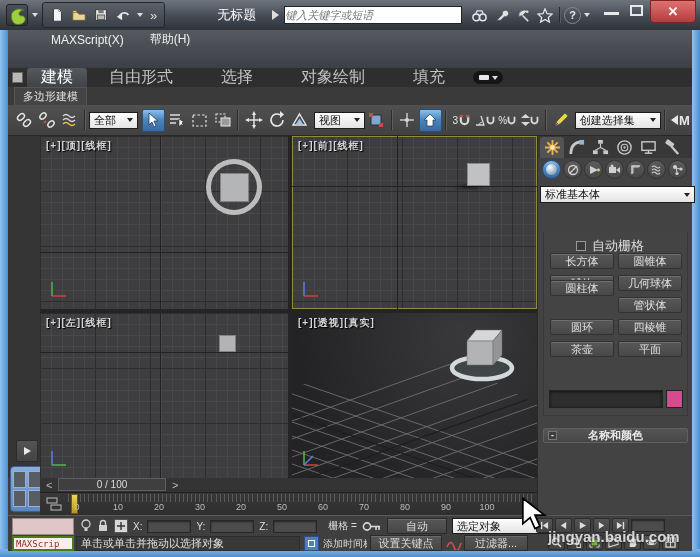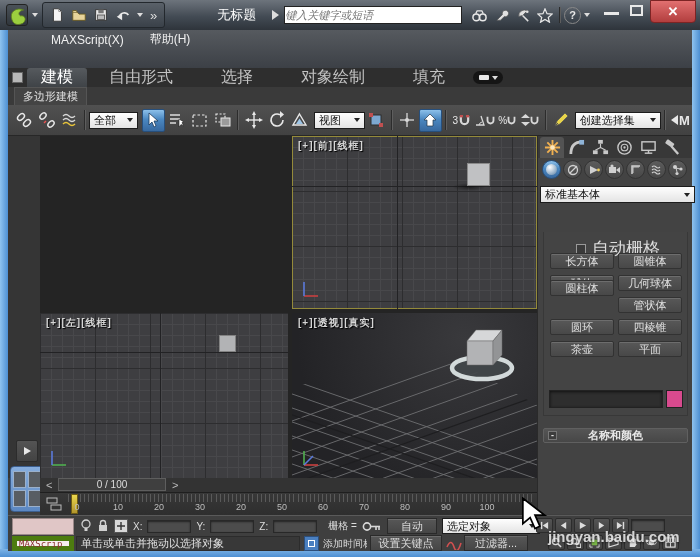--- a/index.html
+++ b/index.html
@@ -333,20 +333,31 @@
     </div>
   <div class="abs" style="left:10px;top:466px;width:34px;height:46px;background:linear-gradient(#87aede,#5b87c2);border:1px solid #3c5f8f;border-radius:4px;display:flex;flex-wrap:wrap;align-content:center;justify-content:center;gap:2px">
     <div style="width:13px;height:17px;background:#585d63;border:1px solid #9ab0cc"></div>
     <div style="width:13px;height:17px;background:#585d63;border:1px solid #9ab0cc"></div>
     <div style="width:13px;height:17px;background:#585d63;border:1px solid #9ab0cc"></div>
     <div style="width:13px;height:17px;background:#585d63;border:1px solid #9ab0cc"></div>
   </div>
 
   <div class="abs" style="left:40px;top:136px;width:497px;height:342px;background:#242424">
 
+    <div class="abs vpw" style="left:0;top:0;width:248px;height:173px">
+      <span class="vplabel">[+][顶][线框]</span>
+      <div class="axv" style="left:120px;top:0;height:173px"></div>
+      <div class="axh" style="left:0;top:116px;width:248px"></div>
+      <div class="abs" style="left:166px;top:23px;width:56px;height:56px;border:5px solid rgba(220,220,220,.8);border-radius:50%"></div>
+      <div class="abs" style="left:180px;top:37px;width:29px;height:29px;background:#b4b5b7;border:1px solid #80807f"></div>
+      <svg class="abs" style="left:8px;top:142px" width="22" height="22" viewBox="0 0 22 22">
+          <line x1="4" y1="18" x2="18" y2="18" stroke="#c84040" stroke-width="1.6"></line>
+          <line x1="4" y1="18" x2="4" y2="4" stroke="#4fae4f" stroke-width="1.6"></line>
+        </svg>
+    </div>
 
     <div class="abs vpw" style="left:252px;top:0;width:245px;height:173px;outline:1px solid #948a3a;outline-offset:-1px">
       <span class="vplabel">[+][前][线框]</span>
       <div class="axv" style="left:105px;top:0;height:173px"></div>
       <div class="axh" style="left:0;top:50px;width:245px"></div>
       <div class="abs" style="left:160px;top:47px;width:34px;height:8px;background:radial-gradient(ellipse at center,rgba(0,0,0,.5),transparent 70%)"></div>
       <div class="abs" style="left:175px;top:27px;width:23px;height:23px;background:#c0c1c3;border:1px solid #8a8a8a"></div>
       <svg class="abs" style="left:8px;top:142px" width="22" height="22" viewBox="0 0 22 22">
           <line x1="4" y1="18" x2="18" y2="18" stroke="#c84040" stroke-width="1.6"></line>
           <line x1="4" y1="18" x2="4" y2="4" stroke="#5b79d8" stroke-width="1.6"></line>
@@ -499,21 +510,21 @@
         <span class="car"></span>
       </div>
 
     <div class="abs rollhead" style="left:5px;top:80px;width:145px">
       <span class="rollmin">-</span>
       <span>对象类型</span>
     </div>
     <div class="abs" style="left:5px;top:96px;width:145px;height:175px;border:1px solid #383838;border-top:none;background:#444"></div>
     <div class="abs flex" style="left:38px;top:101px;gap:6px">
       <div class="chk"></div>
-      <span style="font-size:17px">自动栅格</span>
+      <span style="font-size:13px">自动栅格</span>
     </div>
     <div class="abs objbtn" style="left:12px;top:117px">长方体</div>
     <div class="abs objbtn" style="left:80px;top:117px">圆锥体</div>
     <div class="abs objbtn" style="left:12px;top:139px">球体</div>
     <div class="abs objbtn" style="left:80px;top:139px">几何球体</div>
     <div class="abs objbtn" style="left:12px;top:144px">圆柱体</div>
     <div class="abs objbtn" style="left:80px;top:161px">管状体</div>
     <div class="abs objbtn" style="left:12px;top:183px">圆环</div>
     <div class="abs objbtn" style="left:80px;top:183px">四棱锥</div>
     <div class="abs objbtn" style="left:12px;top:205px">茶壶</div>
@@ -548,21 +559,21 @@
     <span class="tlabel" style="left:230px">50</span>
     <span class="tlabel" style="left:271px">60</span>
     <span class="tlabel" style="left:312px">70</span>
     <span class="tlabel" style="left:353px">80</span>
     <span class="tlabel" style="left:394px">90</span>
     <span class="tlabel" style="left:435px">100</span>
   </div>
 
   <div class="abs statusbar" style="left:8px;top:515px;width:684px;height:36px">
     <div class="abs" style="left:4px;top:2px;width:62px;height:17px;background:#e0c6c6;border:1px solid #9a8888"></div>
-    <div class="abs" style="left:4px;top:20px;width:62px;height:15px;background:#f7efef;border:5px solid #4d7c0f;color:#8a3030;font-family:'DejaVu Sans Mono',monospace;font-size:9px;display:flex;align-items:center;padding-left:2px">MAXScrip</div>
+    <div class="abs" style="left:4px;top:20px;width:62px;height:15px;background:#f7efef;border:2px solid #4d7c0f;color:#8a3030;font-family:'DejaVu Sans Mono',monospace;font-size:9px;display:flex;align-items:center;padding-left:2px">MAXScrip</div>
 
     <div class="abs flex" style="left:72px;top:2px;height:16px;gap:5px">
       <svg width="12" height="14" viewBox="0 0 12 14">
           <circle cx="6" cy="5" r="4" fill="none" stroke="#d0d0d0" stroke-width="1.3"></circle>
           <rect x="4.5" y="9" width="3" height="3" fill="#d0d0d0"></rect>
         </svg>
       <svg width="12" height="14" viewBox="0 0 12 14">
           <rect x="2" y="6" width="8" height="6" fill="#d0d0d0"></rect>
           <path d="M3.5 6 v-2 a2.5 2.5 0 0 1 5 0 v2" fill="none" stroke="#d0d0d0" stroke-width="1.4"></path>
         </svg>
@@ -577,21 +588,21 @@
       <div class="field" style="width:44px"></div>
       <span style="color:#ddd;font-size:10px">Z:</span>
       <div class="field" style="width:44px"></div>
       <span style="color:#ddd;font-size:10px;margin-left:6px">栅格 =</span>
       <svg width="20" height="11" viewBox="0 0 20 11">
           <circle cx="5" cy="5.5" r="3.6" fill="none" stroke="#d8d8d8" stroke-width="1.6"></circle>
           <line x1="8.6" y1="5.5" x2="18" y2="5.5" stroke="#d8d8d8" stroke-width="1.6"></line>
           <line x1="14" y1="5.5" x2="14" y2="9" stroke="#d8d8d8" stroke-width="1.6"></line>
           <line x1="17" y1="5.5" x2="17" y2="9" stroke="#d8d8d8" stroke-width="1.6"></line>
         </svg>
-      <div class="btn" style="width:50px;height:16px">自动</div>
+      <div class="btn" style="width:60px;height:16px">自动</div>
       <div class="dd" style="width:98px;height:16px">
           <span>选定对象</span>
           <span class="car"></span>
         </div>
     </div>
 
     <div class="abs" style="left:68px;top:20px;width:224px;height:15px;background:#383838;border:1px solid #2c2c2c;color:#e0e0e0;font-size:11px;display:flex;align-items:center;padding-left:4px;overflow:hidden">单击或单击并拖动以选择对象</div>
     <div class="abs" style="left:296px;top:20px;width:15px;height:15px;background:#4a7fc0;border:1px solid #2c4f7c;display:flex;align-items:center;justify-content:center">
         <div style="width:7px;height:7px;border:1.5px solid #fff"></div>
       </div>

